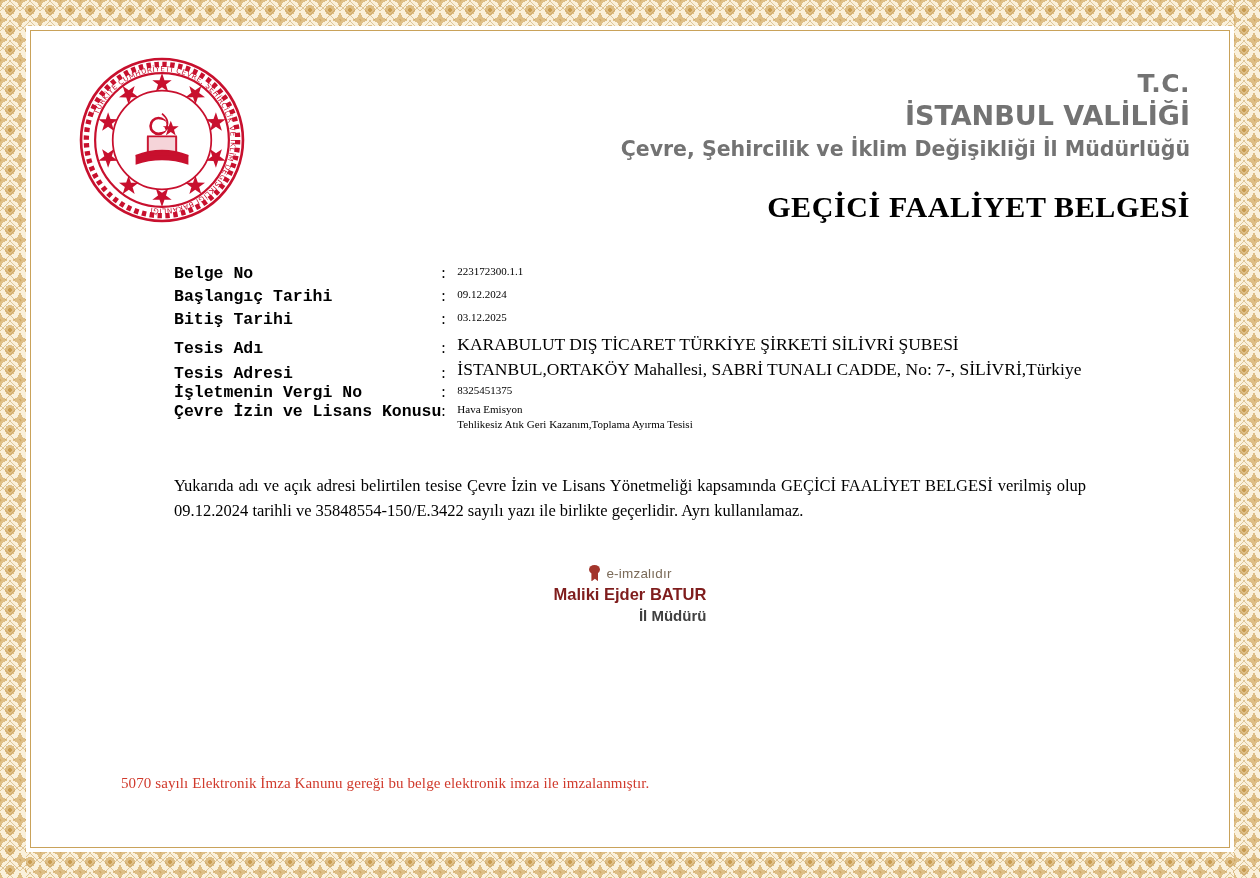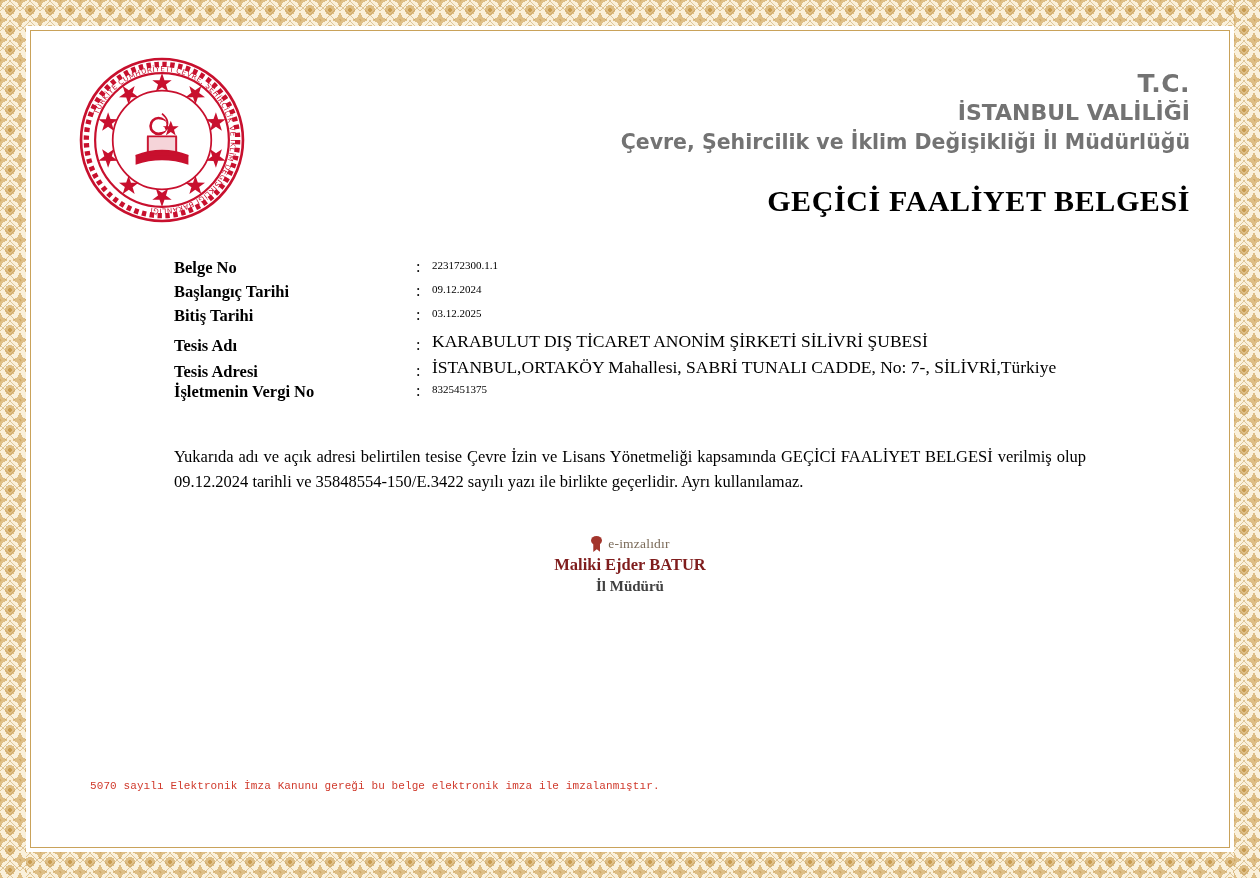--- a/index.html
+++ b/index.html
@@ -76,21 +76,21 @@
     font-family: "DejaVu Sans", sans-serif;
     color: #737373;
   }
   .hdr-tc {
     font-size: 25px;
     font-weight: bold;
     letter-spacing: 0.5px;
     line-height: 1.24;
   }
   .hdr-valilik {
-    font-size: 22px;
+    font-size: 27px;
     font-weight: bold;
     line-height: 1.28;
   }
   .hdr-mudurluk {
     font-size: 20.5px;
     font-weight: bold;
     line-height: 1.5;
   }
   .doc-title {
     text-align: right;
@@ -108,21 +108,21 @@
     width: 1020px;
     border-collapse: collapse;
   }
   .fields td {
     vertical-align: top;
     padding: 0;
     color: #000000;
   }
   .f-label {
     width: 242px;
-    font-family: Liberation Serif, serif;
+    font-family: Liberation Mono, monospace;
     font-weight: bold;
     font-size: 16.5px;
     white-space: nowrap;
     padding-bottom: 12px;
   }
   .f-colon {
     width: 16px;
     font-size: 16px;
     padding-bottom: 12px;
   }
@@ -152,22 +152,22 @@
   }
 
   
   .signature {
     margin: 42px 166px 0 0;
     text-align: center;
     width: 100%;
   }
   .sig-inner {
     display: inline-block;
-    text-align: center;
-    font-family: Liberation Serif, serif;
+    text-align: right;
+    font-family: Liberation Sans, sans-serif;
   }
   .e-imza {
     font-size: 13.5px;
     color: #7a6a58;
     letter-spacing: 0.2px;
     margin-bottom: 2px;
     display: flex;
     align-items: center;
     justify-content: center;
     gap: 5px;
@@ -203,24 +203,24 @@
   .sig-title {
     font-size: 15px;
     font-weight: bold;
     color: #404040;
     line-height: 1.35;
   }
 
   
   .footer-note {
     position: absolute;
-    left: 56px;
+    left: 87px;
     bottom: 52px;
-    font-family: Liberation Mono, monospace;
-    font-size: 11px;
+    font-family: Liberation Serif, serif;
+    font-size: 15px;
     color: #d03a2c;
     letter-spacing: 0.1px;
   }
 </style>
 </head>
 <body>
 
 <div class="page">
 
   <div class="border-frame">
@@ -312,31 +312,39 @@
           <td class="f-value">09.12.2024</td>
         </tr>
         <tr class="row-tight">
           <td class="f-label">Bitiş Tarihi</td>
           <td class="f-colon">:</td>
           <td class="f-value">03.12.2025</td>
         </tr>
         <tr class="row-big">
           <td class="f-label">Tesis Adı</td>
           <td class="f-colon">:</td>
-          <td class="f-value">KARABULUT DIŞ TİCARET ANONİM ŞİRKETİ SİLİVRİ ŞUBESİ</td>
+          <td class="f-value">KARABULUT DIŞ TİCARET TÜRKİYE ŞİRKETİ SİLİVRİ ŞUBESİ</td>
         </tr>
         <tr class="row-big">
           <td class="f-label">Tesis Adresi</td>
           <td class="f-colon">:</td>
           <td class="f-value">İSTANBUL,ORTAKÖY Mahallesi, SABRİ TUNALI CADDE, No: 7-, SİLİVRİ,Türkiye</td>
         </tr>
         <tr>
           <td class="f-label">İşletmenin Vergi No</td>
           <td class="f-colon">:</td>
           <td class="f-value">8325451375</td>
+        </tr>
+        <tr>
+          <td class="f-label">Çevre İzin ve Lisans Konusu</td>
+          <td class="f-colon">:</td>
+          <td class="f-value">
+            <span>Hava Emisyon</span>
+            <span class="line2">Tehlikesiz Atık Geri Kazanım,Toplama Ayırma Tesisi</span>
+          </td>
         </tr>
       </tbody>
     </table>
 
     <div class="paragraph">Yukarıda adı ve açık adresi belirtilen tesise Çevre İzin ve Lisans Yönetmeliği kapsamında GEÇİCİ FAALİYET BELGESİ verilmiş olup 09.12.2024 tarihli ve 35848554-150/E.3422 sayılı yazı ile birlikte geçerlidir. Ayrı kullanılamaz.</div>
 
     <div class="signature">
       <div class="sig-inner">
         <div class="e-imza">
           <span class="seal-glyph"></span>

